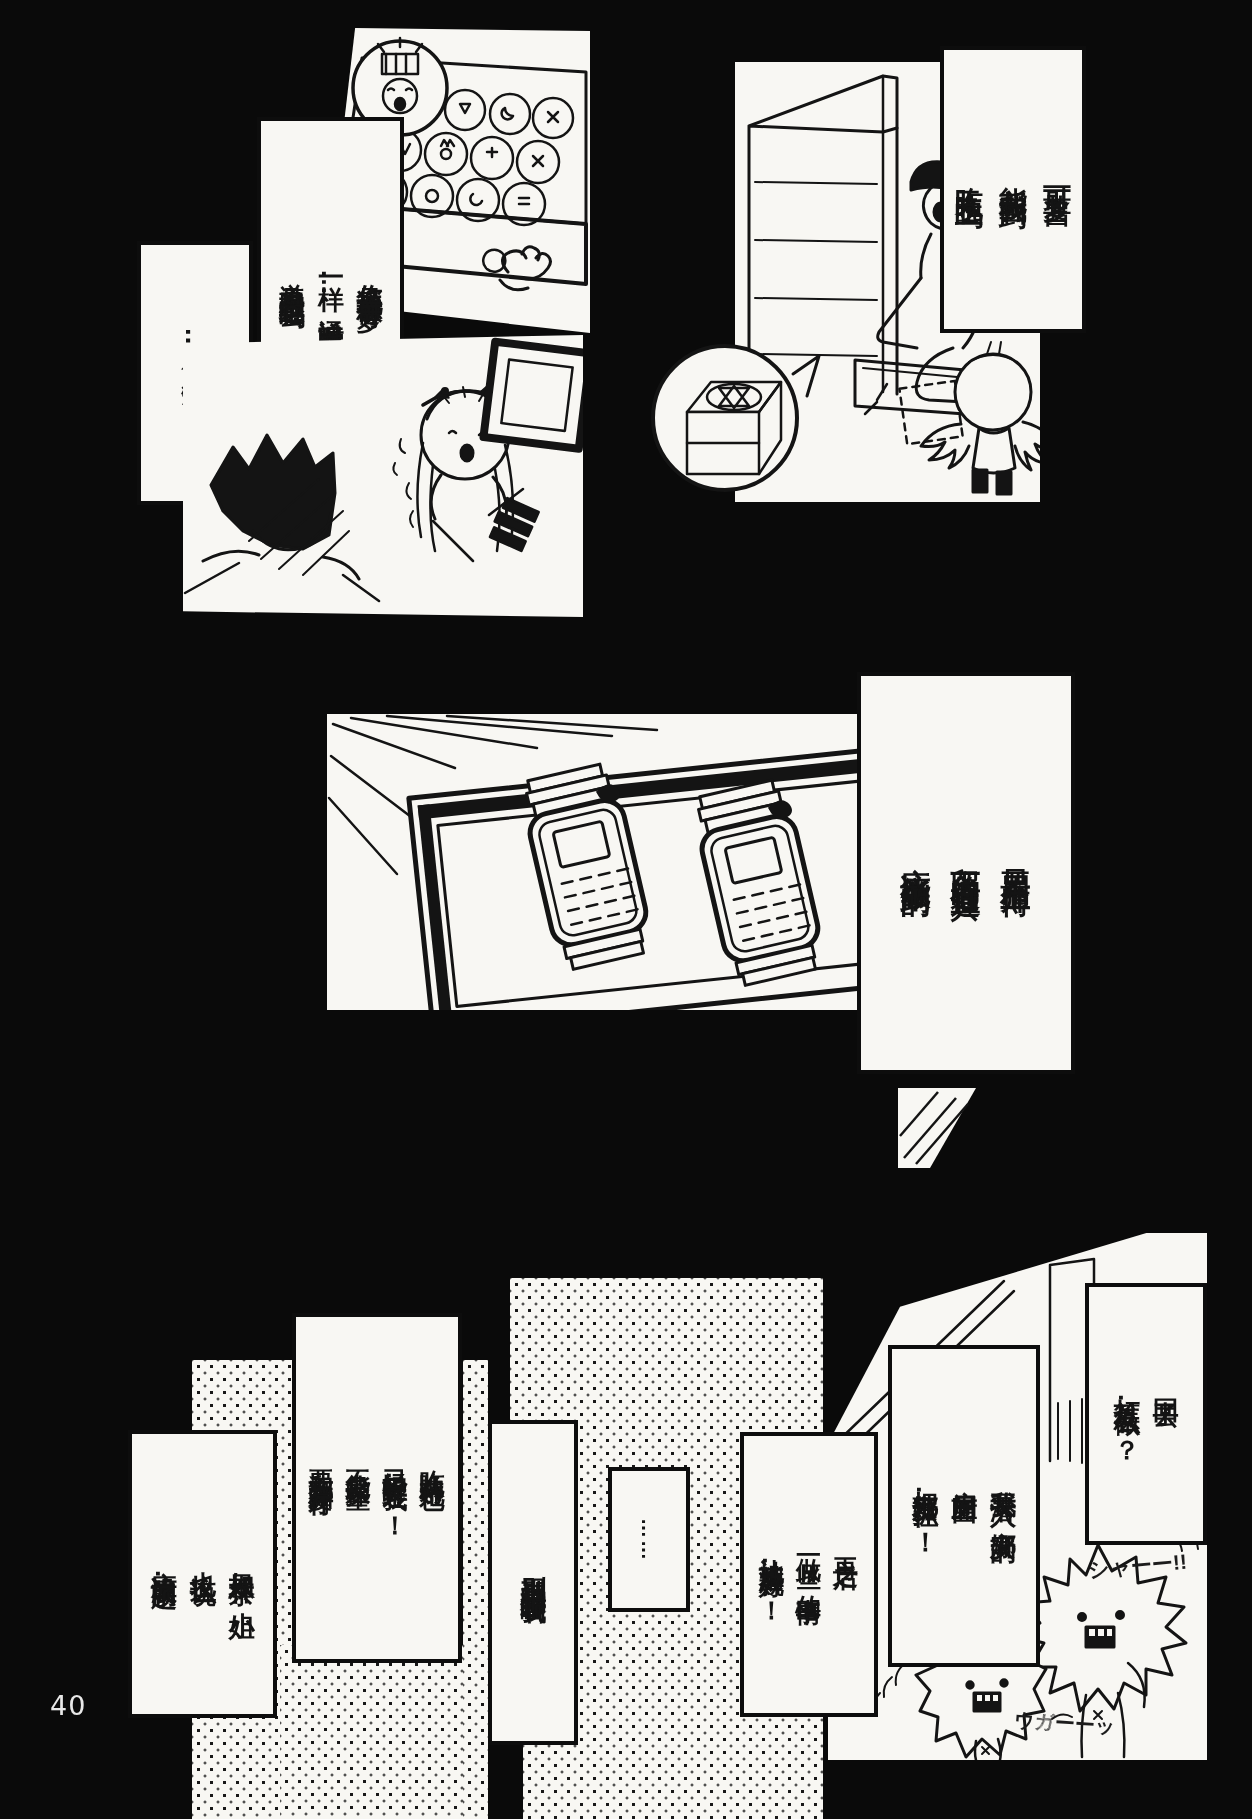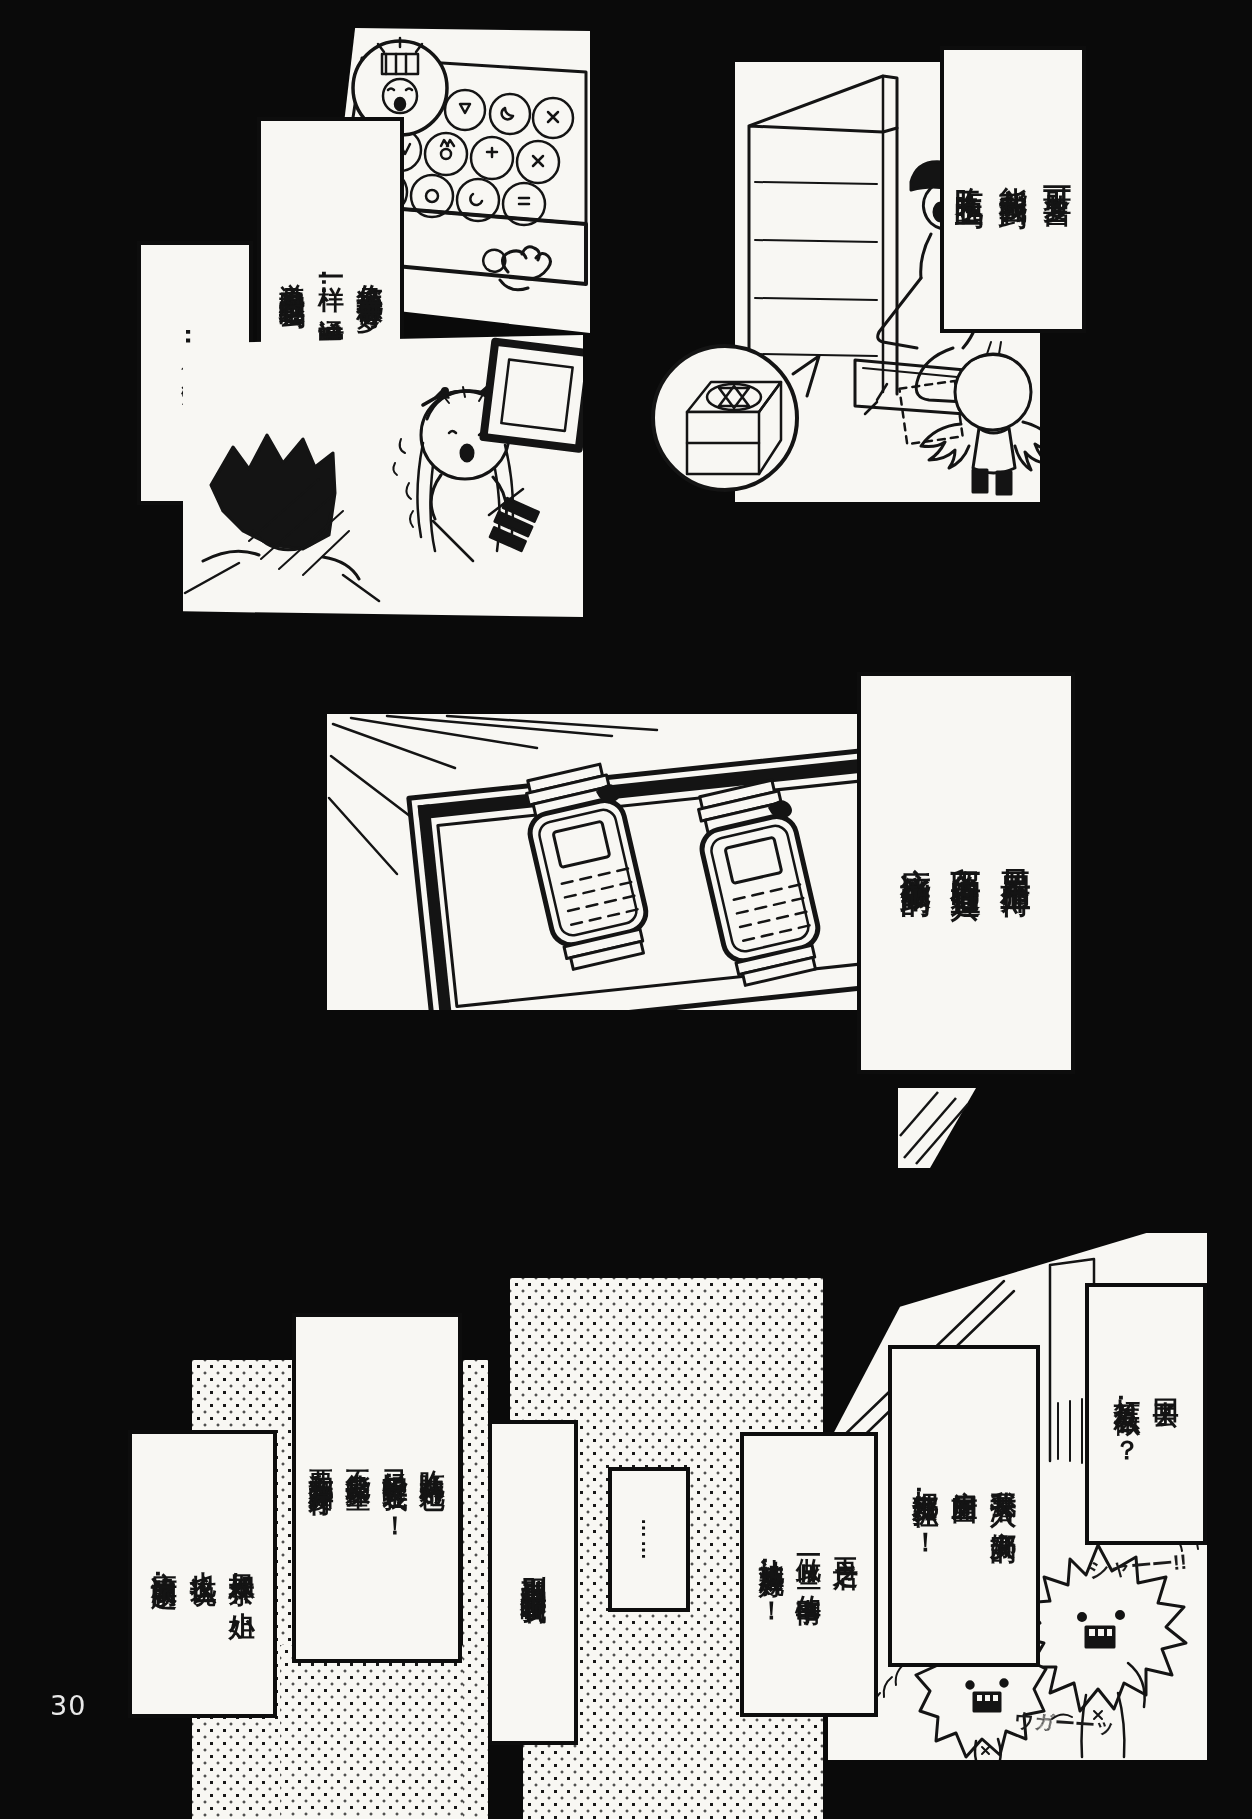--- a/index.html
+++ b/index.html
@@ -397,15 +397,15 @@
   </div>
 
   <div class="bubble" style="left:740px;top:1432px;width:138px;height:285px;">
     <div class="vcols fs25">
       <div class="col">再之后</div>
       <div class="col">做一些Ｈ的事情</div>
       <div class="col">让她满足就好…！</div>
     </div>
   </div>
 
-  <div class="pageno">30</div>
+  <div class="pageno">40</div>
 
 </div>
 
 </body></html>

